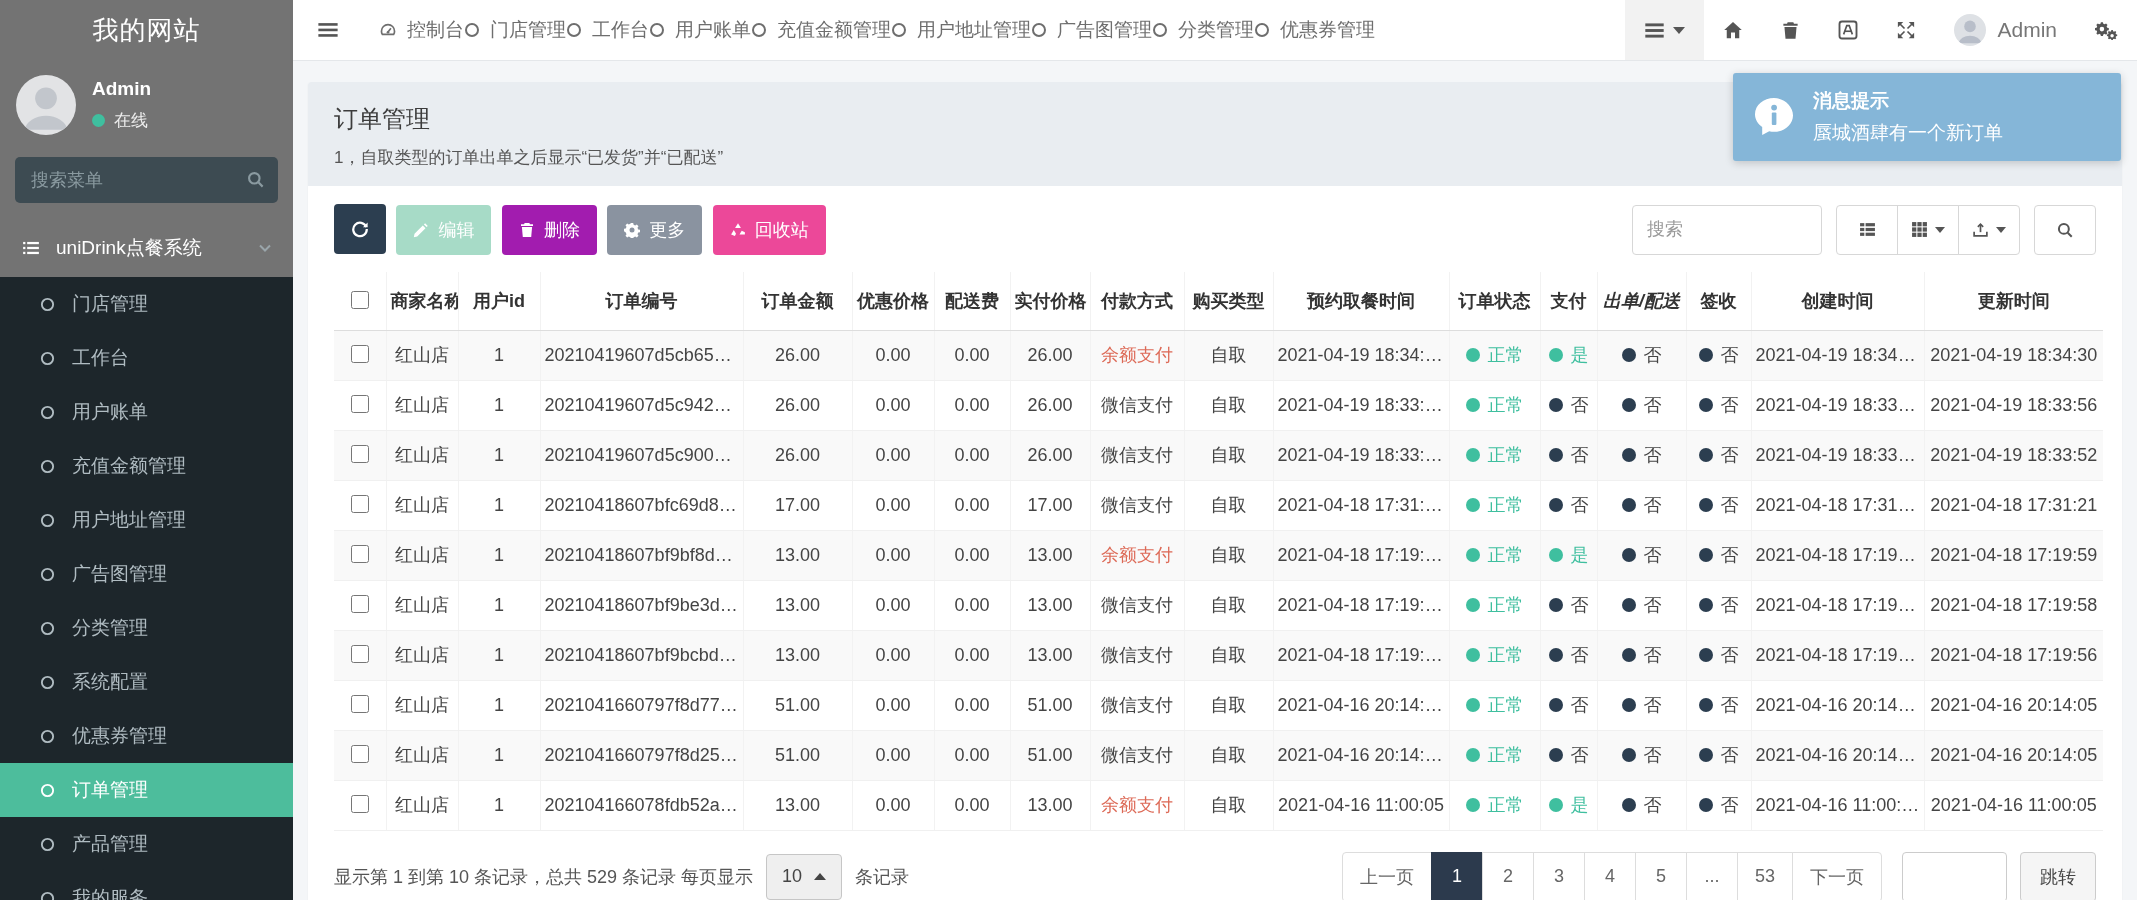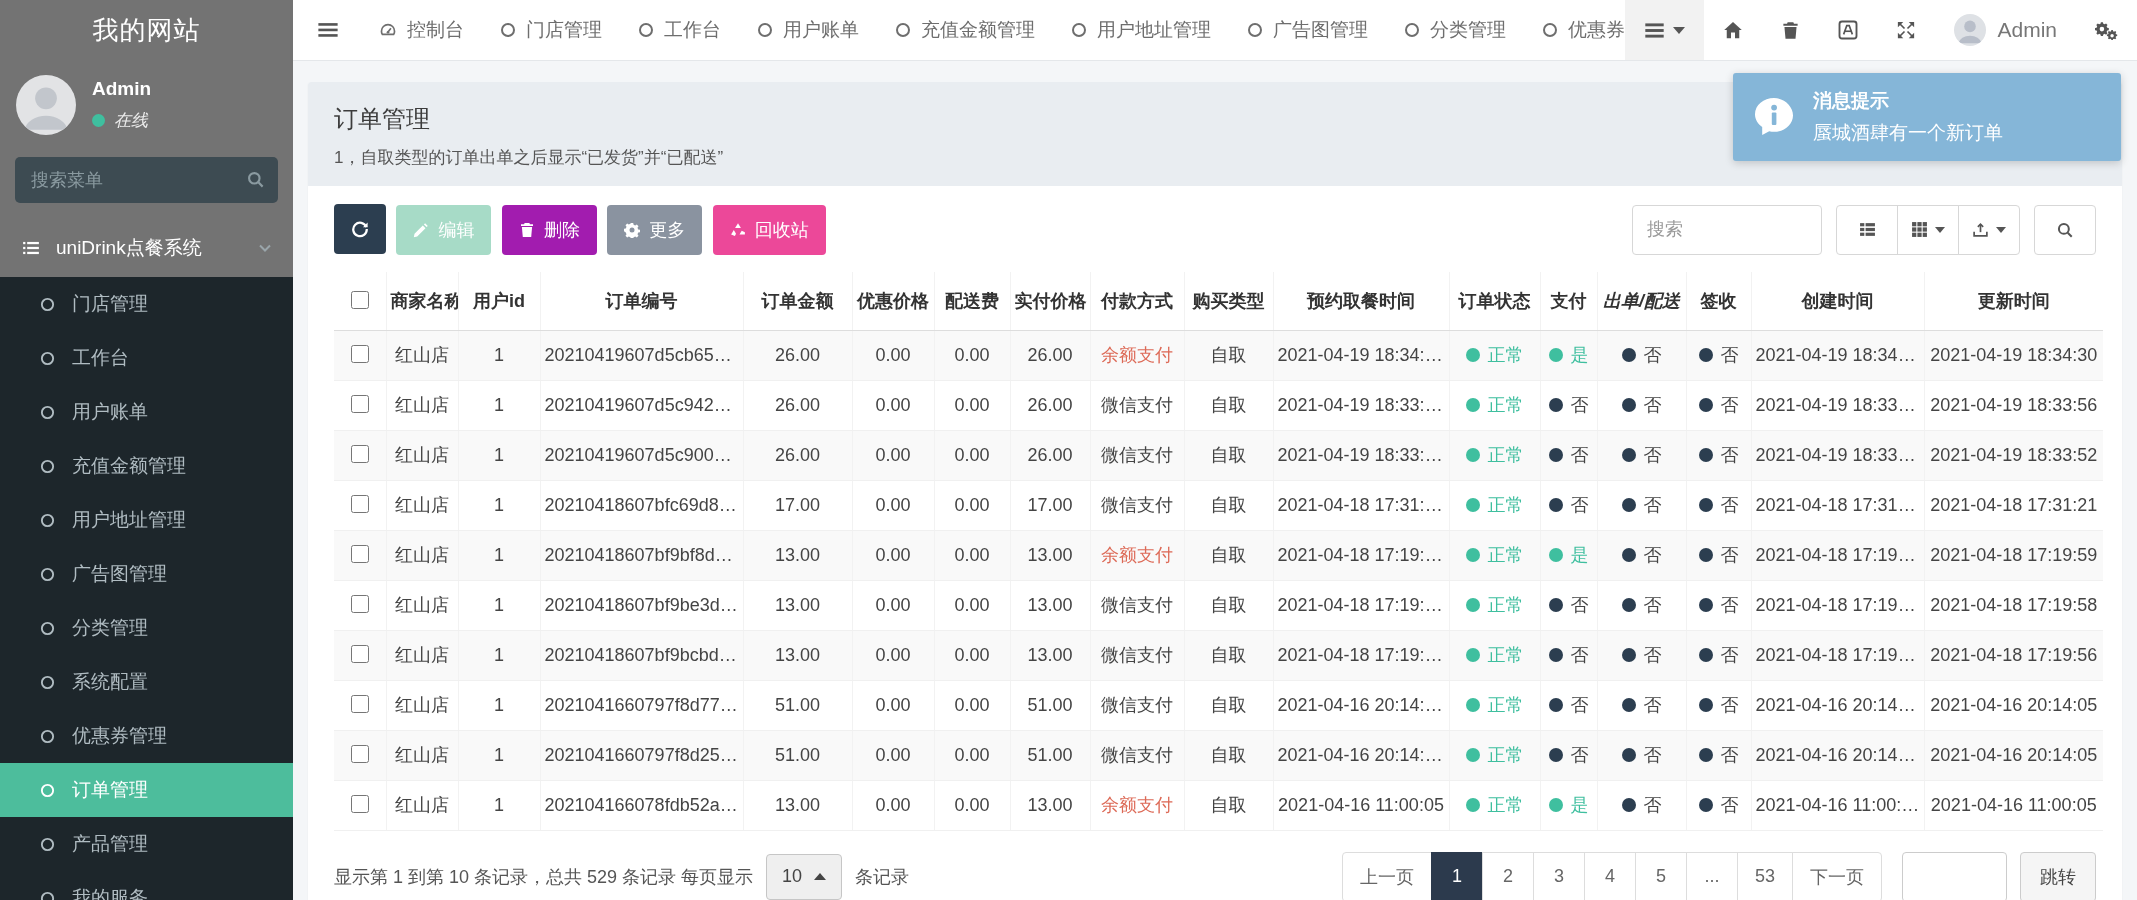--- a/index.html
+++ b/index.html
@@ -9,37 +9,37 @@
     background: #f4f6f8; color: #444;
   }
   .app { display: flex; height: 100%; }
 
   
   .sidebar { width: 293px; flex: 0 0 293px; background: #737373; display: flex; flex-direction: column; overflow: hidden; }
   .brand { height: 61px; line-height: 61px; text-align: center; color: #fff; font-size: 26px; font-weight: 300; letter-spacing: 1px; cursor: pointer; }
   .user-panel { display: flex; align-items: center; gap: 16px; padding: 14px 16px 18px; }
   .avatar-big { width: 60px; height: 60px; border-radius: 50%; background: #e2e3e5; overflow: hidden; flex: 0 0 60px; }
   .user-name { color: #fff; font-weight: bold; font-size: 19px; margin-bottom: 9px; }
-  .user-status { color: #ececec; font-size: 17px; display: flex; align-items: center; gap: 9px; font-style: italic; }
+  .user-status { color: #ececec; font-size: 17px; display: flex; align-items: center; gap: 9px; }
   .dot-online { width: 13px; height: 13px; border-radius: 50%; background: #3fbf9f; display: inline-block; }
   .menu-search { margin: 4px 15px 16px; position: relative; }
   .menu-search input { width: 100%; height: 46px; background: #3d4b52; border: none; border-radius: 5px; color: #ccc; padding: 0 46px 0 16px; font-size: 18px; outline: none; }
   .menu-search input::placeholder { color: #8a9aa0; }
   .menu-search .icon-search { position: absolute; right: 13px; top: 13px; color: #8a9aa0; }
   .menu-parent { height: 58px; display: flex; align-items: center; gap: 16px; padding: 0 20px 0 22px; color: #fff; font-size: 19px; cursor: pointer; }
   .menu-parent .chev { margin-left: auto; color: #9aa5aa; }
   .sidebar ul { list-style: none; margin: 0; padding: 0; background: #1d262b; flex: 1; }
   .menu-item { height: 54px; display: flex; align-items: center; gap: 17px; padding: 0 18px 0 40px; color: #b0bcc2; font-size: 19px; cursor: pointer; }
   .menu-item.active { background: #4dbd9c; color: #fff; }
 
   
   .main { flex: 1; display: flex; flex-direction: column; position: relative; min-width: 0; }
   .topbar { height: 61px; background: #fff; border-bottom: 1px solid #e4e7ea; display: flex; align-items: center; padding-left: 24px; flex: 0 0 61px; }
   .hamburger { color: #555; margin-right: 40px; cursor: pointer; display: flex; }
-  .topnav { display: flex; align-items: center; gap: 36px; font-size: 19px; color: #6e6e6e; white-space: nowrap; overflow: hidden; }
+  .topnav { display: flex; align-items: center; font-size: 19px; color: #6e6e6e; white-space: nowrap; overflow: hidden; }
   .topnav-item { display: inline-flex; gap: 10px; align-items: center; cursor: pointer; color: #6e6e6e; text-decoration: none; }
   .topnav-item .dash { display: none; }
   .topnav-item .dash.show { display: inline-flex; }
   .topbar-right { margin-left: auto; display: flex; align-items: stretch; height: 100%; }
   .tb-btn { display: flex; align-items: center; padding: 0 19px; color: #555; cursor: pointer; }
   .tb-btn.menu-toggle { background: #f2f2f2; gap: 8px; }
   .caret-down { width: 0; height: 0; border-left: 6px solid transparent; border-right: 6px solid transparent; border-top: 7px solid #555; display: inline-block; }
   .caret-up { width: 0; height: 0; border-left: 6px solid transparent; border-right: 6px solid transparent; border-bottom: 7px solid #555; display: inline-block; }
   .tb-user { gap: 11px; color: #777; font-size: 21px; }
   .avatar-sm { width: 32px; height: 32px; border-radius: 50%; background: #dee1e5; overflow: hidden; }

